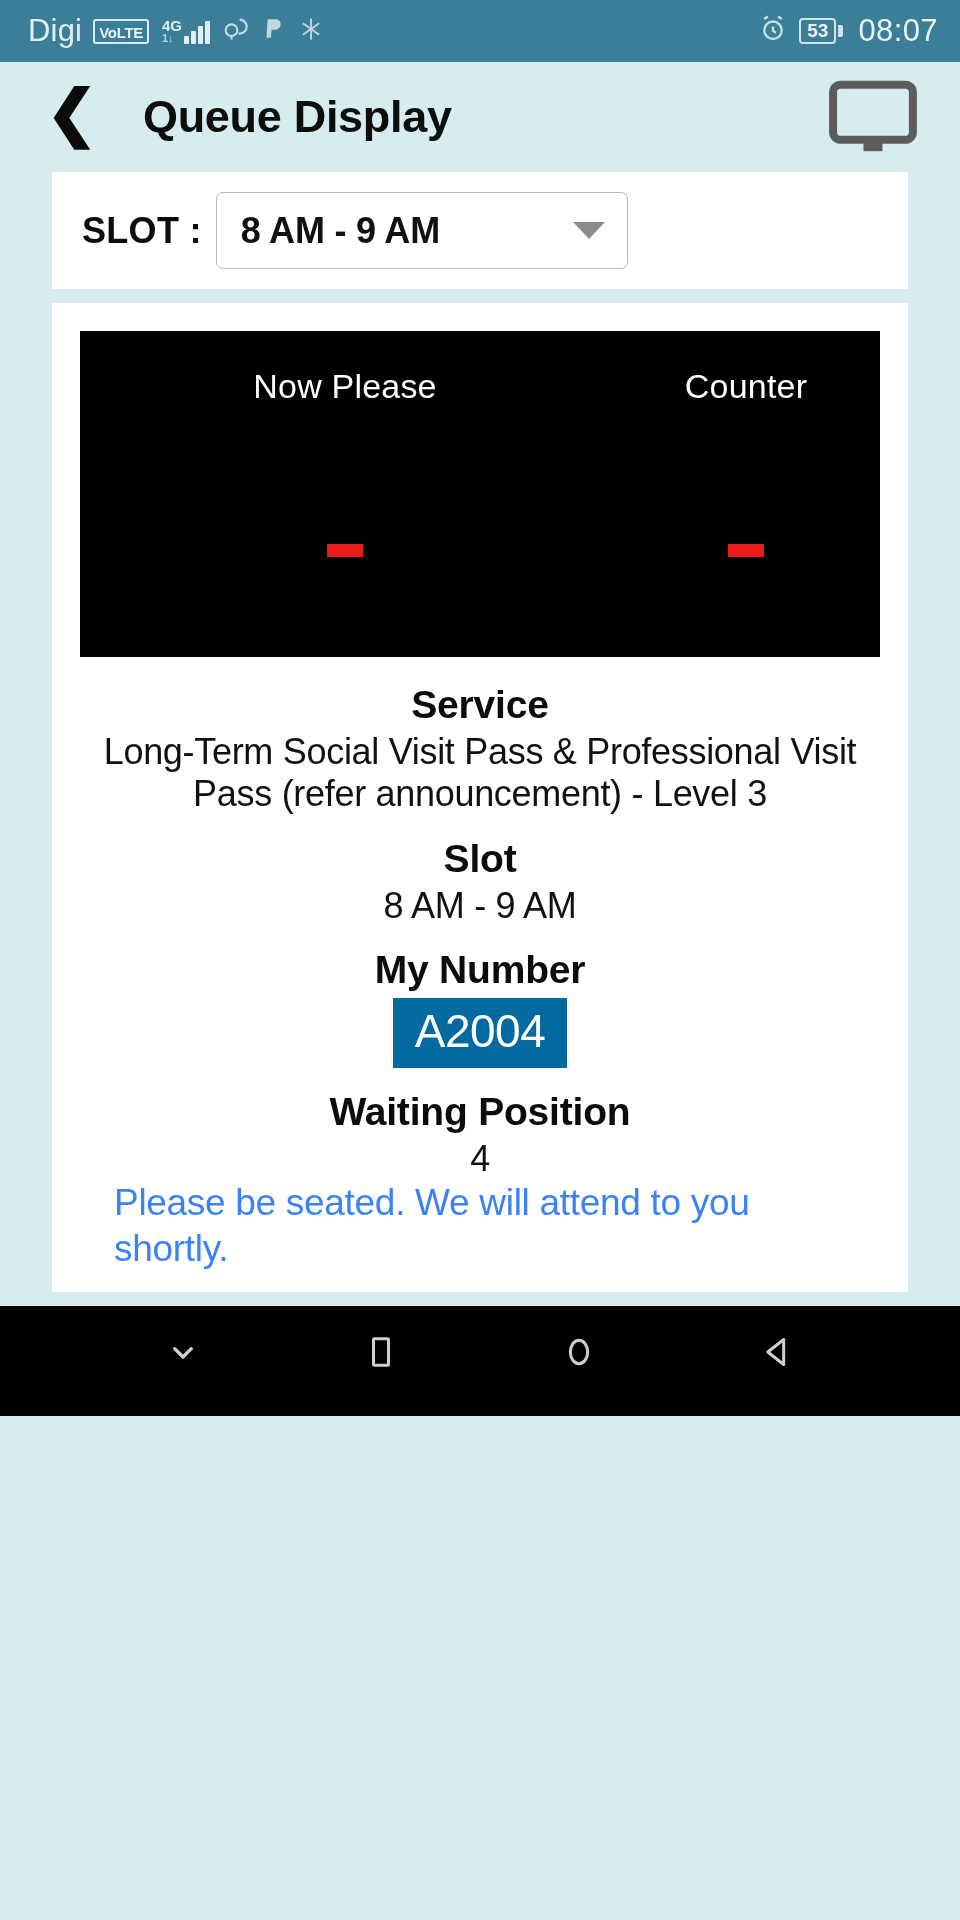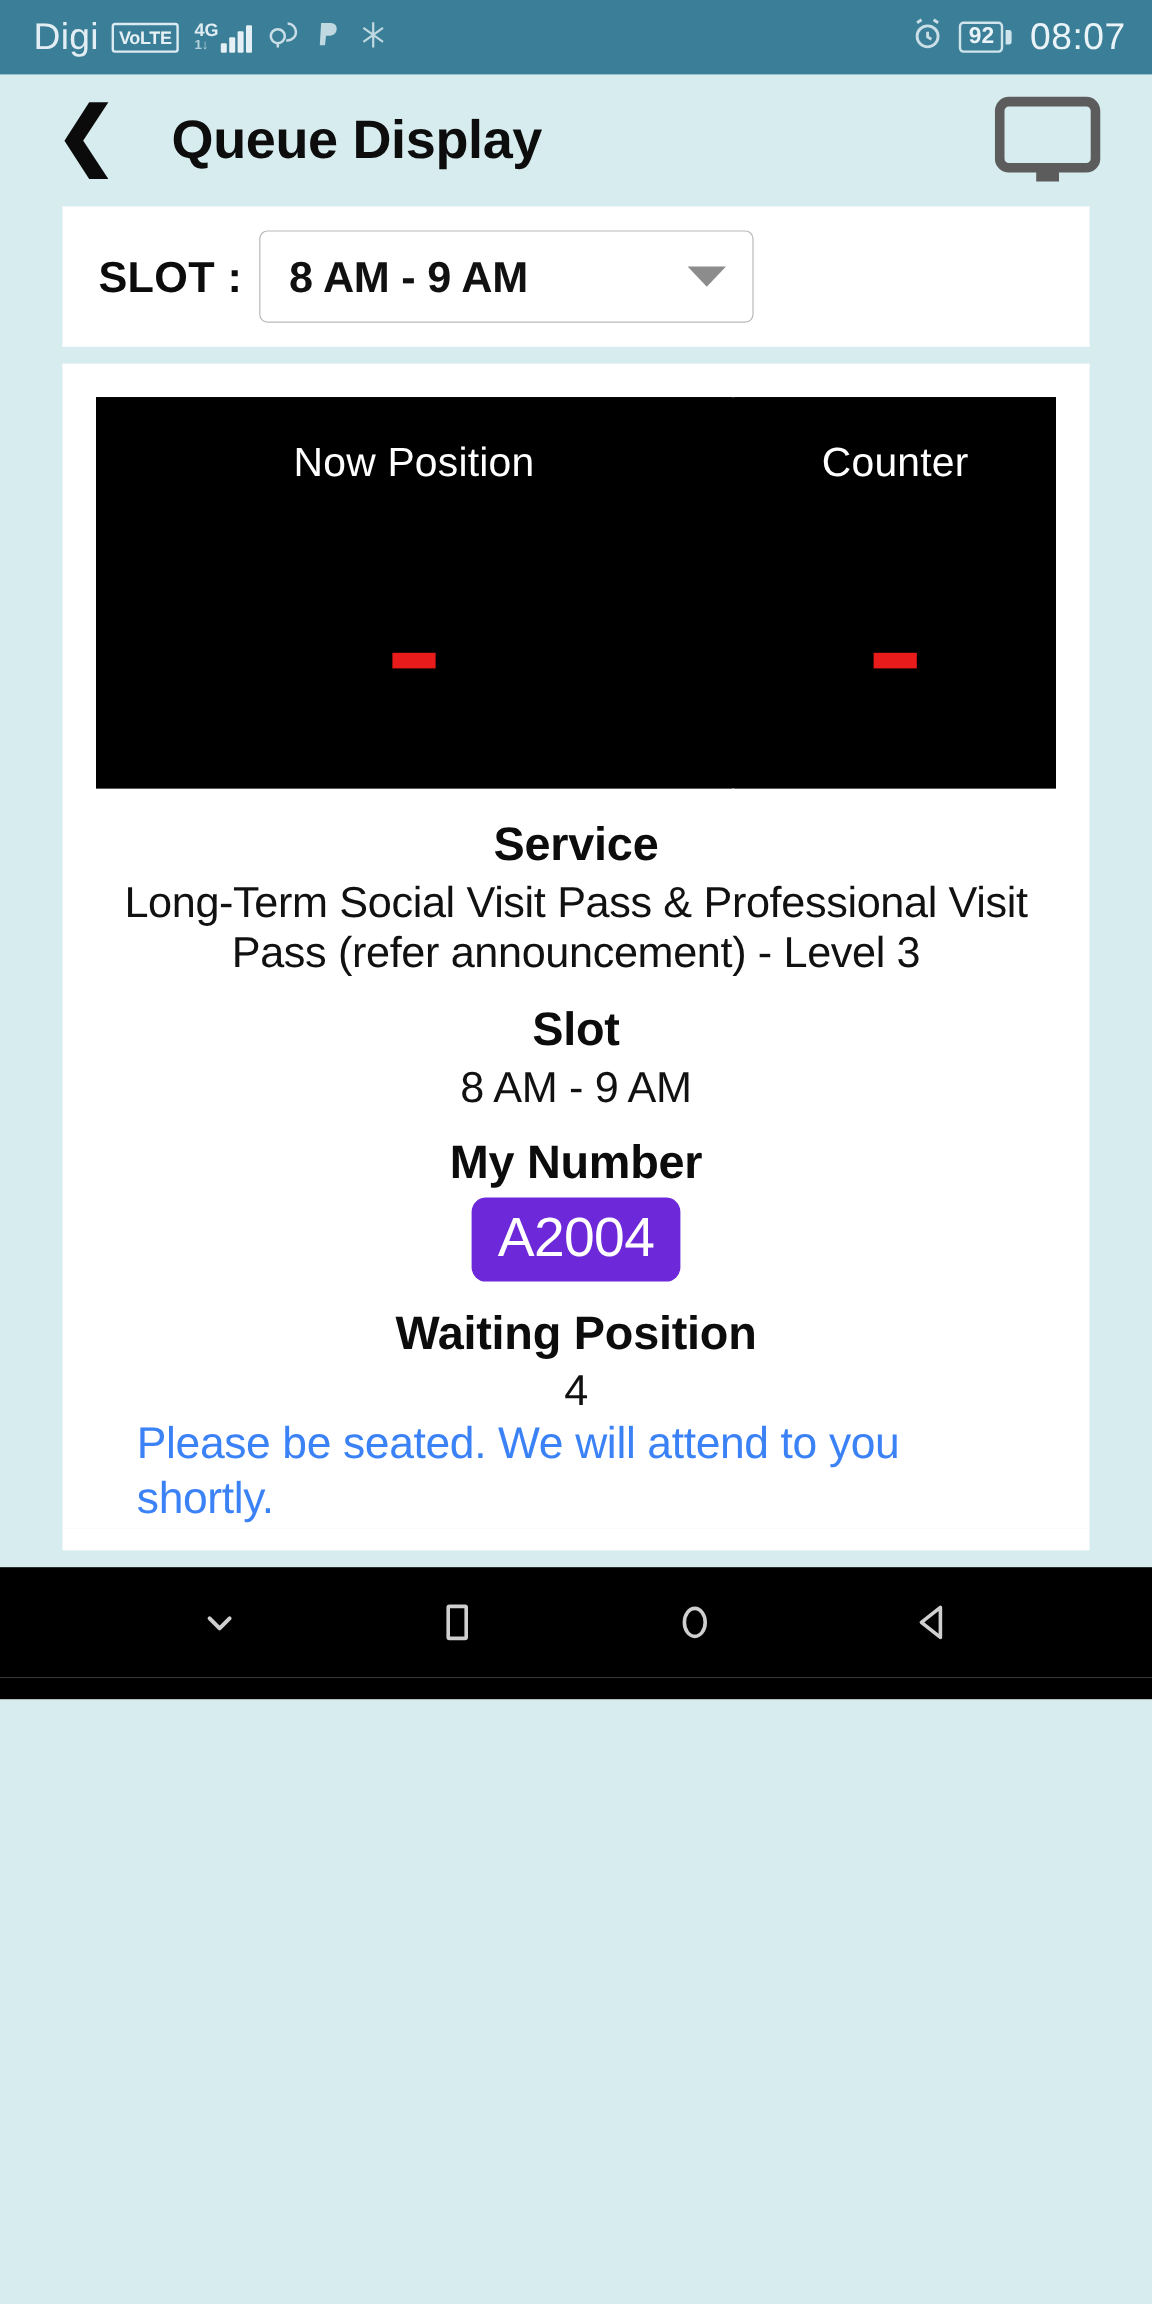--- a/index.html
+++ b/index.html
@@ -244,25 +244,25 @@
     color: #111;
     line-height: 1.16;
     letter-spacing: -.3px;
   }
   .service-desc { padding: 4px 22px 0; }
   .mt-lg { margin-top: 22px; }
   .mt-sm { margin-top: 4px; }
 
   .my-number-badge {
     display: inline-block;
-    background: #6d28d9;
+    background: #0369a1;
     color: #ffffff;
     font-size: 46px;
     padding: 6px 22px 10px;
-    border-radius: 12px;
+    border-radius: 0;
     margin-top: 6px;
     letter-spacing: -.5px;
   }
 
   .footer-note {
     text-align: left;
     font-size: 37px;
     color: #3b82f6;
     line-height: 1.25;
     letter-spacing: -.3px;
@@ -333,21 +333,21 @@
       </span>
     </div>
     <div class="status-right">
       <span class="ic">
         <svg width="30" height="30" viewBox="0 0 24 24" fill="none" stroke="#e2eff4" stroke-width="1.9">
           <circle cx="12" cy="13" r="7"></circle>
             <path d="M12 10v3.5l2.5 1.5M5 4l3-2M19 4l-3-2"></path>
         </svg>
       </span>
       <span class="battery">
-        <span class="battery-body">92</span>
+        <span class="battery-body">53</span>
         <span class="battery-tip"></span>
       </span>
       <span class="status-time">08:07</span>
     </div>
   </div>
 
   <div class="app-header">
     <span class="back-btn">❮</span>
     <span class="app-title">Queue Display</span>
     <span class="monitor-icon">
@@ -365,21 +365,21 @@
       <span class="caret"></span>
     </div>
   </div>
 
   <div class="gap"></div>
 
   <div class="card main-card">
 
     <div class="board">
       <div class="board-cell">
-        <span class="board-head">Now Position</span>
+        <span class="board-head">Now Please</span>
       </div>
       <div class="board-cell">
         <span class="board-head">Counter</span>
       </div>
       <div class="board-cell">
         <span class="board-value-dash" style="background: rgb(234, 27, 27);"></span>
       </div>
       <div class="board-cell">
         <span class="board-value-dash" style="background: rgb(234, 27, 27);"></span>
       </div>

